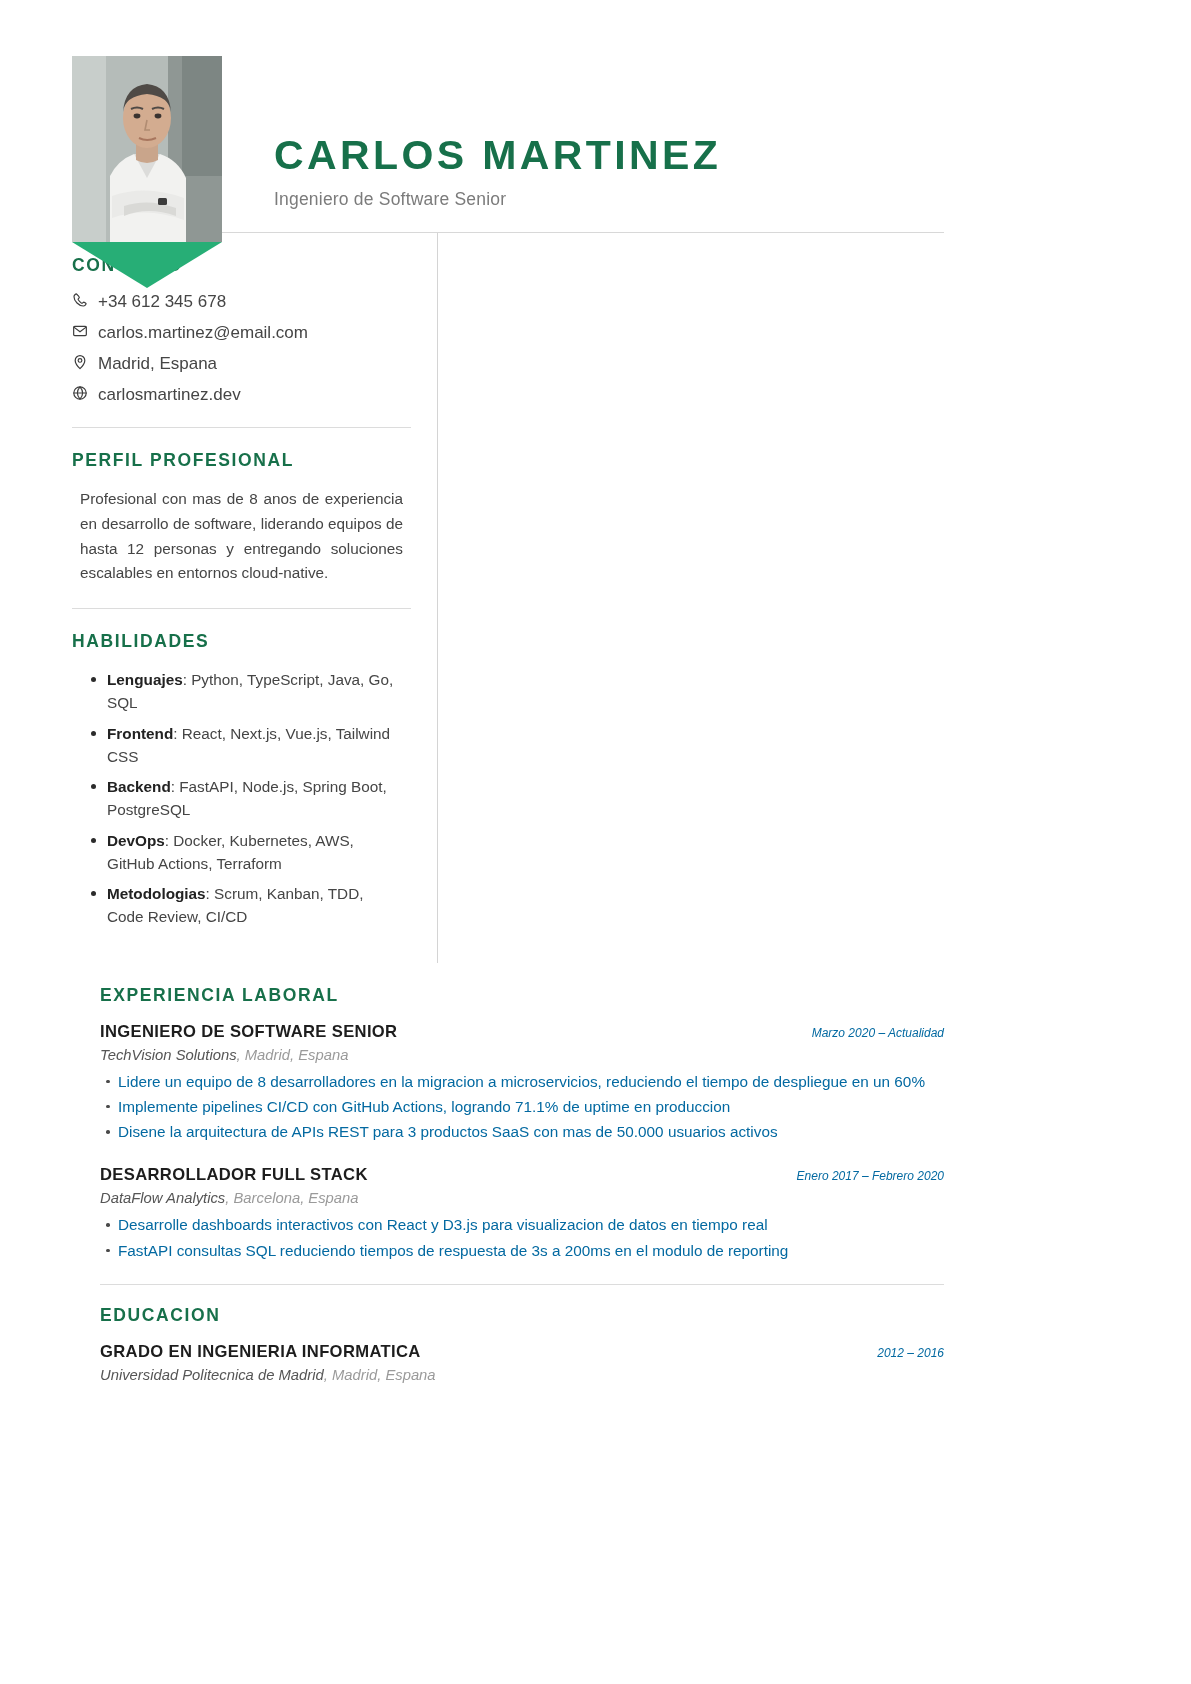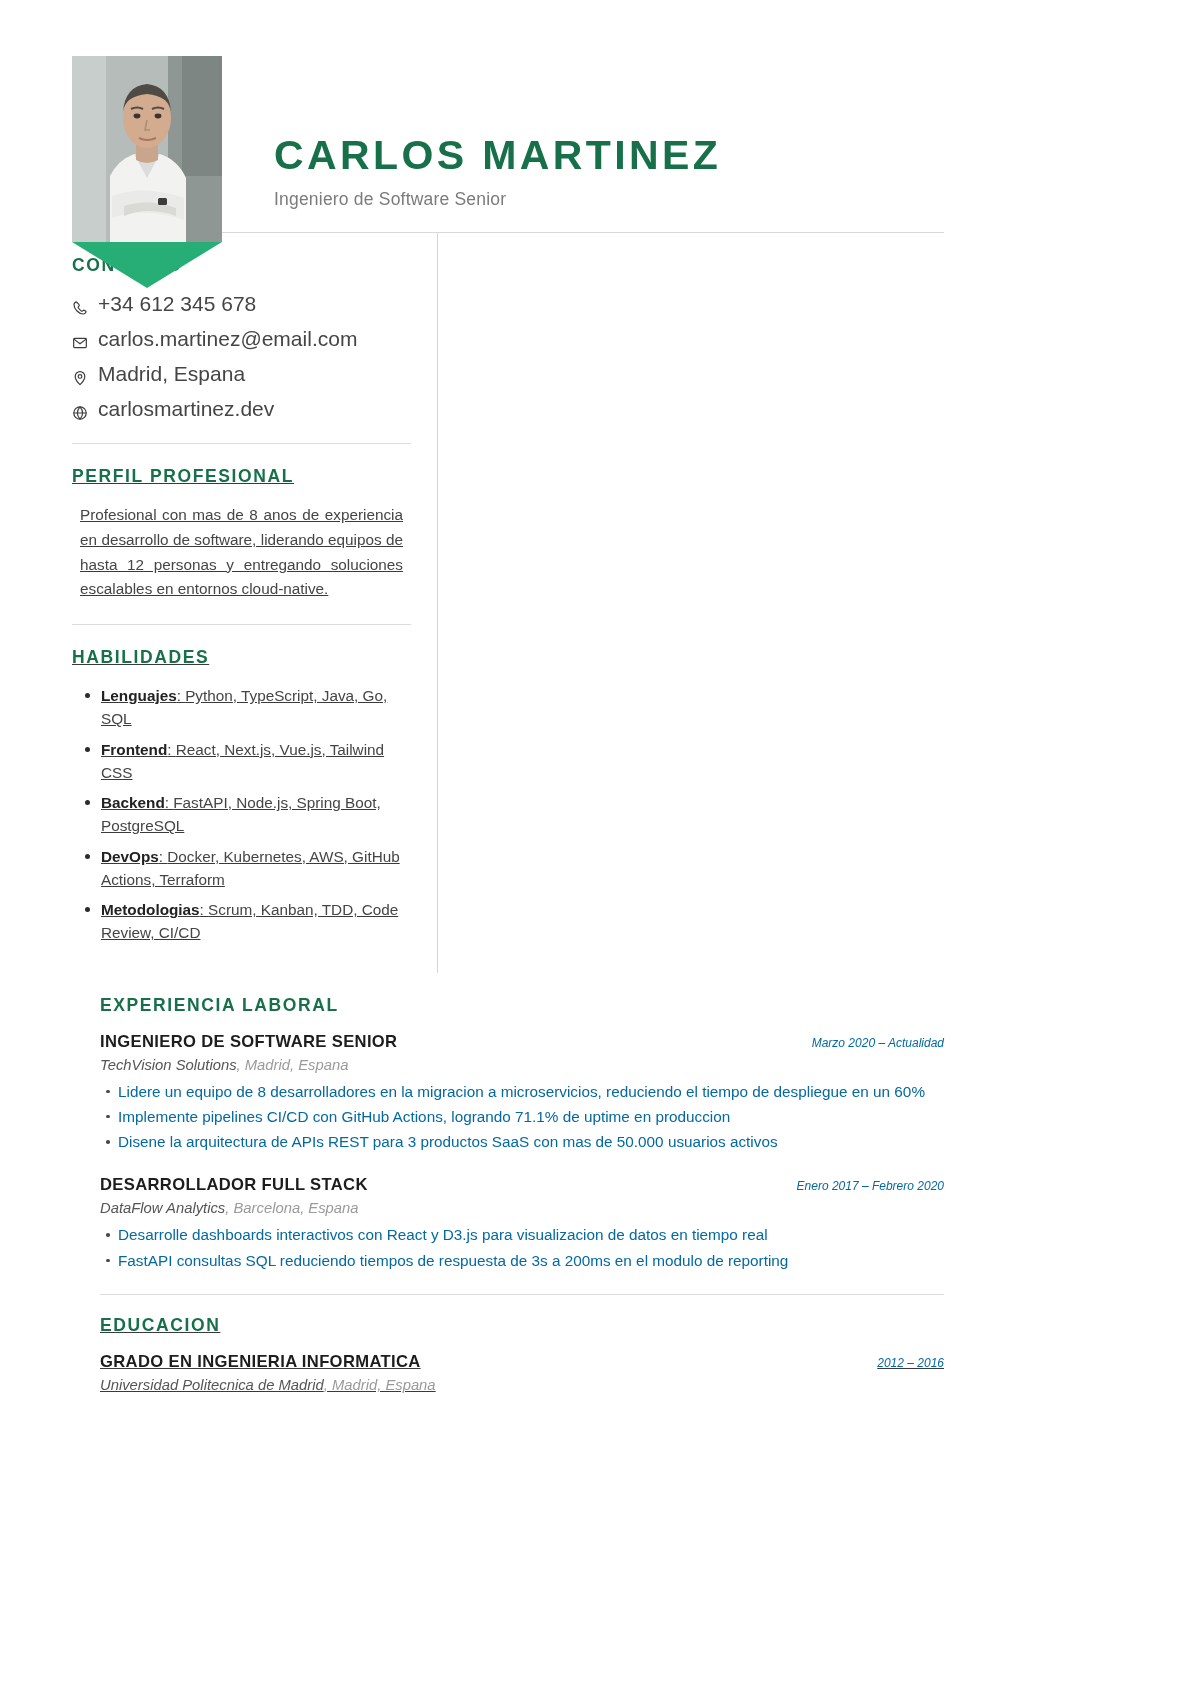--- a/index.html
+++ b/index.html
@@ -101,34 +101,34 @@
 
   .section-title {
     color: #17704a;
     font-size: 17.5px;
     font-weight: bold;
     letter-spacing: 1.6px;
     margin: 0 0 16px 0;
     text-transform: uppercase;
   }
   .section-left { padding-top: 22px; }
-  .section-left + .section-left { padding-top: 0; text-decoration: underline; }
+  .section-left + .section-left { padding-top: 0; }
 
   .soft-rule {
     height: 1px;
     background: #dcdcdc;
     margin: 22px 0 0 0;
   }
 
   
   .contact-item {
     display: flex;
-    align-items: flex-end;
+    align-items: flex-start;
     margin-bottom: 11px;
-    font-size: 21px;
+    font-size: 17px;
     color: #454545;
   }
   .contact-icon {
     width: 22px;
     flex: 0 0 22px;
     display: flex;
     align-items: center;
     justify-content: flex-start;
     color: #3d3d3d;
   }
@@ -138,21 +138,21 @@
   
   .profile-text {
     font-size: 15.3px;
     line-height: 1.62;
     color: #454545;
     text-align: justify;
     margin: 8px;
   }
 
   
-  .skill-list { margin: 10px; padding: 0; list-style: none; }
+  .skill-list { margin: 16px; padding: 0; list-style: none; }
   .skill-item {
     position: relative;
     padding-left: 19px;
     margin-bottom: 7px;
     font-size: 15.3px;
     line-height: 1.52;
     color: #454545;
   }
   .skill-item:before {
     content: "";
@@ -209,21 +209,21 @@
   .bullet:before {
     content: "";
     position: absolute;
     left: 6px;
     top: 10px;
     width: 3.5px;
     height: 3.5px;
     background: #4a4a4a;
     border-radius: 50%;
   }
-  .edu-wrap { padding-top: 20px; text-decoration: underline; }
+  .edu-wrap { padding-top: 20px; }
 </style>
 </head>
 <body>
 
 <div class="page">
 
   <div class="header">
     <div class="photo-wrap">
       <div class="photo">
         <svg viewBox="0 0 150 186" xmlns="http://www.w3.org/2000/svg">

